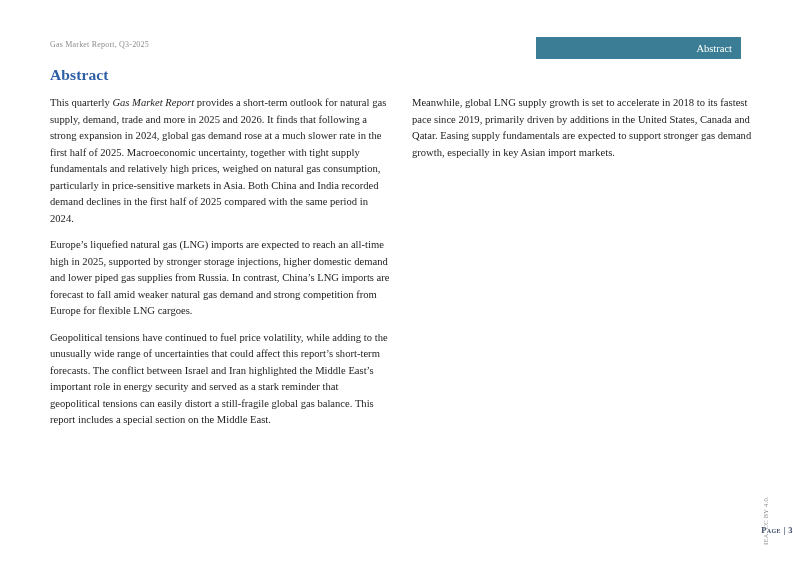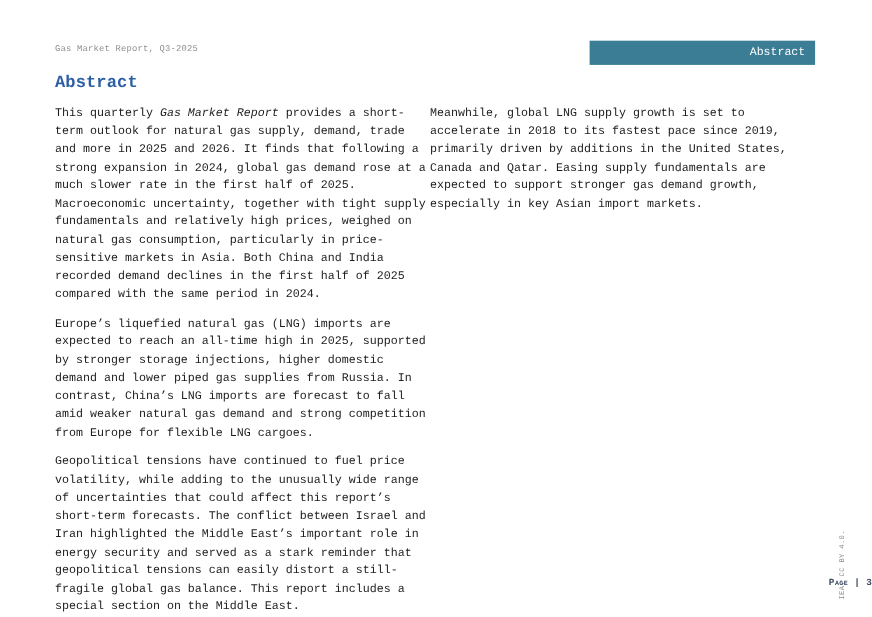--- a/index.html
+++ b/index.html
@@ -1,21 +1,21 @@
 <!DOCTYPE html>
 <html style="--tab-teal: #3A7D94; --heading-blue: #2D5FA5;"><head>
 <meta charset="utf-8">
 <style>
   html, body { margin: 0; padding: 0; background: #ffffff; }
   .page {
     position: relative;
     width: 793px;
     height: 561px;
     background: #ffffff;
-    font-family: Liberation Mono, monospace;
+    font-family: Liberation Serif, serif;
     color: #1c1c1c;
     overflow: hidden;
     border-radius: 28px;
   }
   .report-title {
     position: absolute;
     left: 50px;
     top: 40px;
     font-size: 8px;
     color: #8e8e8e;
@@ -46,20 +46,21 @@
     color: var(--heading-blue, #2D5FA5);
     letter-spacing: 0.1px;
   }
   .columns {
     position: absolute;
     left: 50px;
     top: 95px;
     width: 702px;
     display: grid;
     grid-template-columns: 341px 340px;
+    column-gap: 21px;
   }
   .col p {
     margin: 0 0 10px 0;
     font-size: 10.6px;
     line-height: 16.5px;
     color: #1c1c1c;
   }
   .col p em { font-style: italic; }
   .page-number {
     position: absolute;

